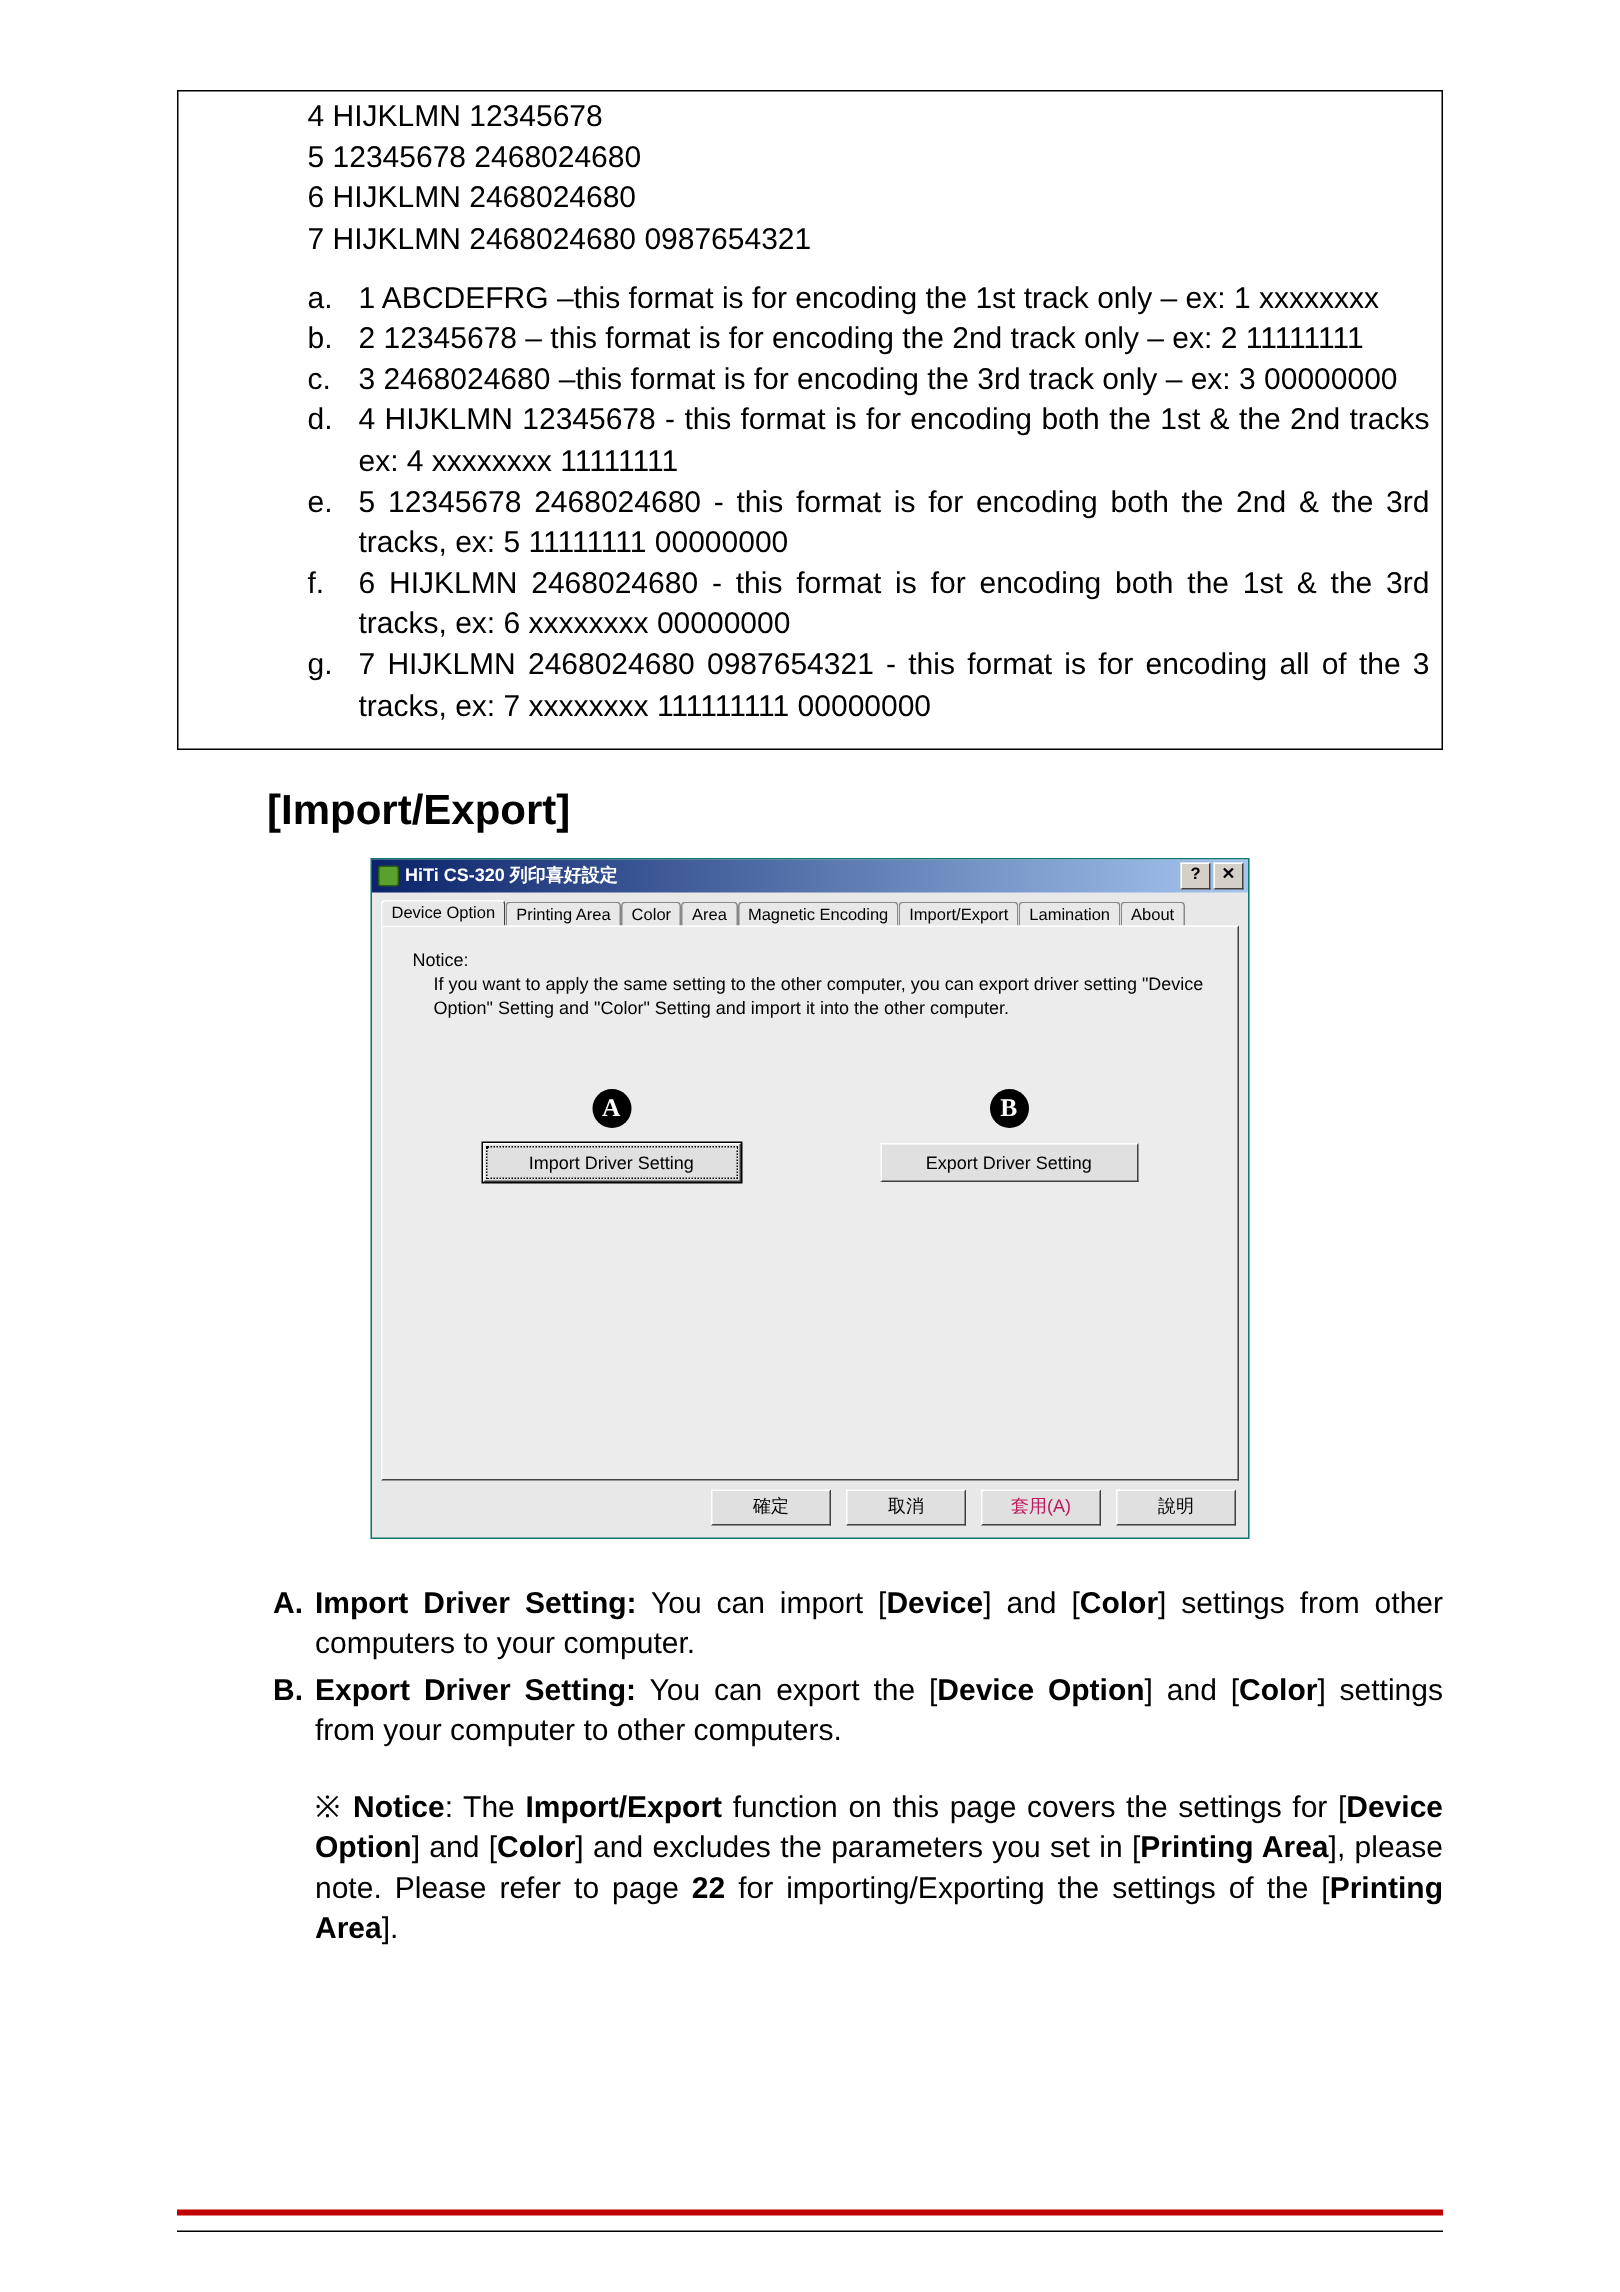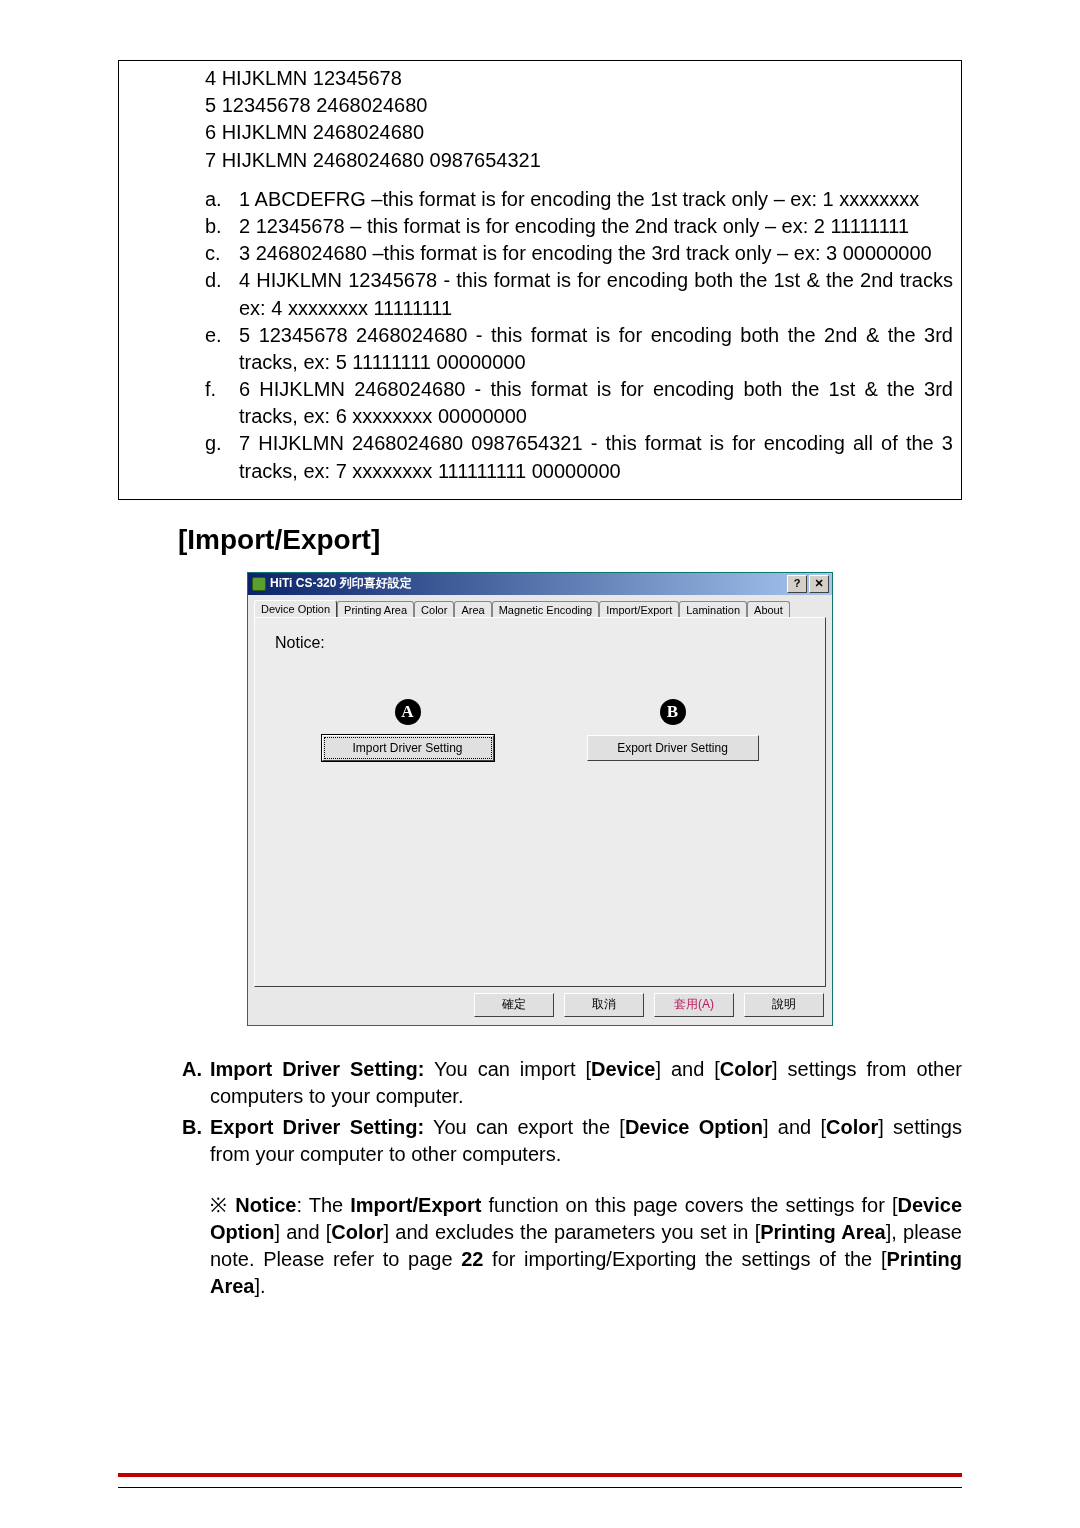--- a/index.html
+++ b/index.html
@@ -136,21 +136,21 @@
     border: 1px solid #fff;
     border-right-color: #404040;
     border-bottom-color: #404040;
     background: #ececec;
     height: 370px;
     box-sizing: border-box;
     padding: 14px 20px 10px 20px;
     position: relative;
   }
   .notice-text {
-    font-size: 16px;
+    font-size: 12px;
     line-height: 1.35;
   }
   .notice-text .indent {
     padding-left: 14px;
     display: block;
   }
   .big-buttons {
     display: flex;
     justify-content: space-around;
     margin-top: 46px;
@@ -322,20 +322,21 @@
         <div class="tab">Color</div>
         <div class="tab">Area</div>
         <div class="tab">Magnetic Encoding</div>
         <div class="tab">Import/Export</div>
         <div class="tab">Lamination</div>
         <div class="tab">About</div>
       </div>
       <div class="tab-pane">
         <div class="notice-text">
           <span>Notice:</span>
+          <span class="indent">If you want to apply the same setting to the other computer, you can export driver setting "Device Option" Setting and "Color" Setting and import it into the other computer.</span>
         </div>
         <div class="big-buttons">
           <div class="big-btn-col">
             <div class="black-circle">A</div>
             <div class="raised-btn focus">Import Driver Setting</div>
           </div>
           <div class="big-btn-col">
             <div class="black-circle">B</div>
             <div class="raised-btn">Export Driver Setting</div>
           </div>

